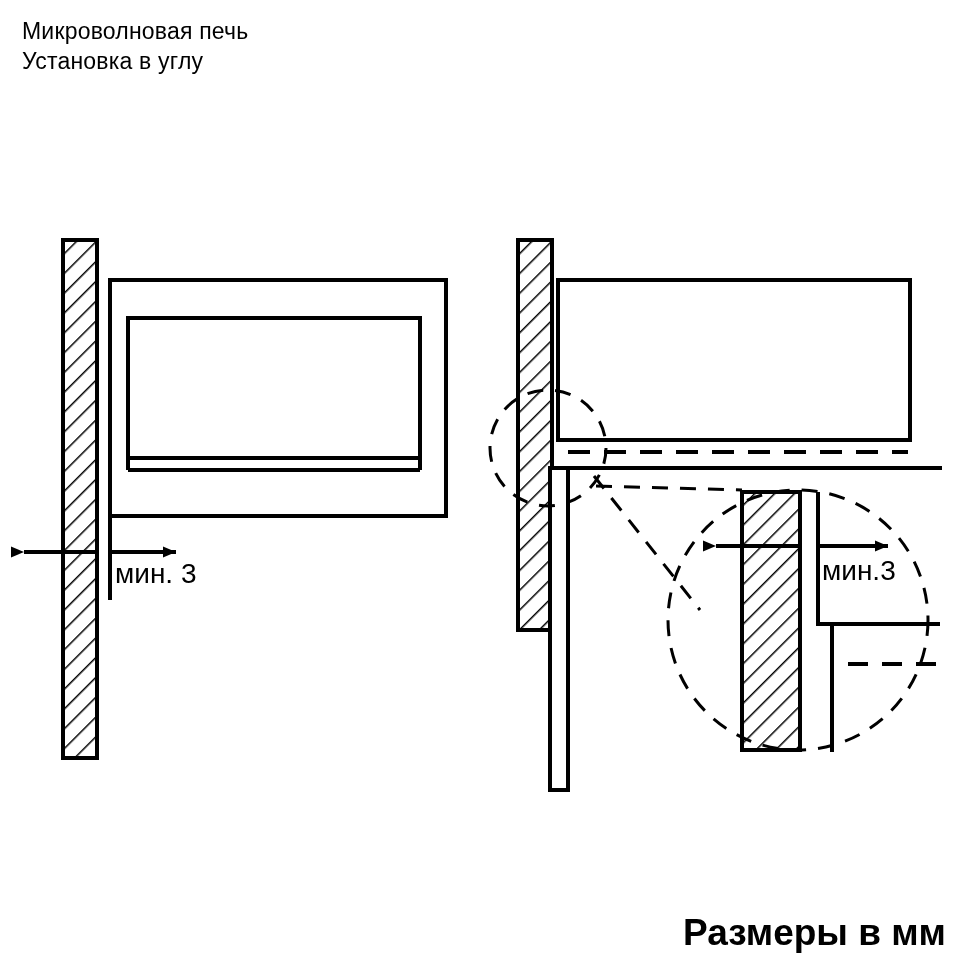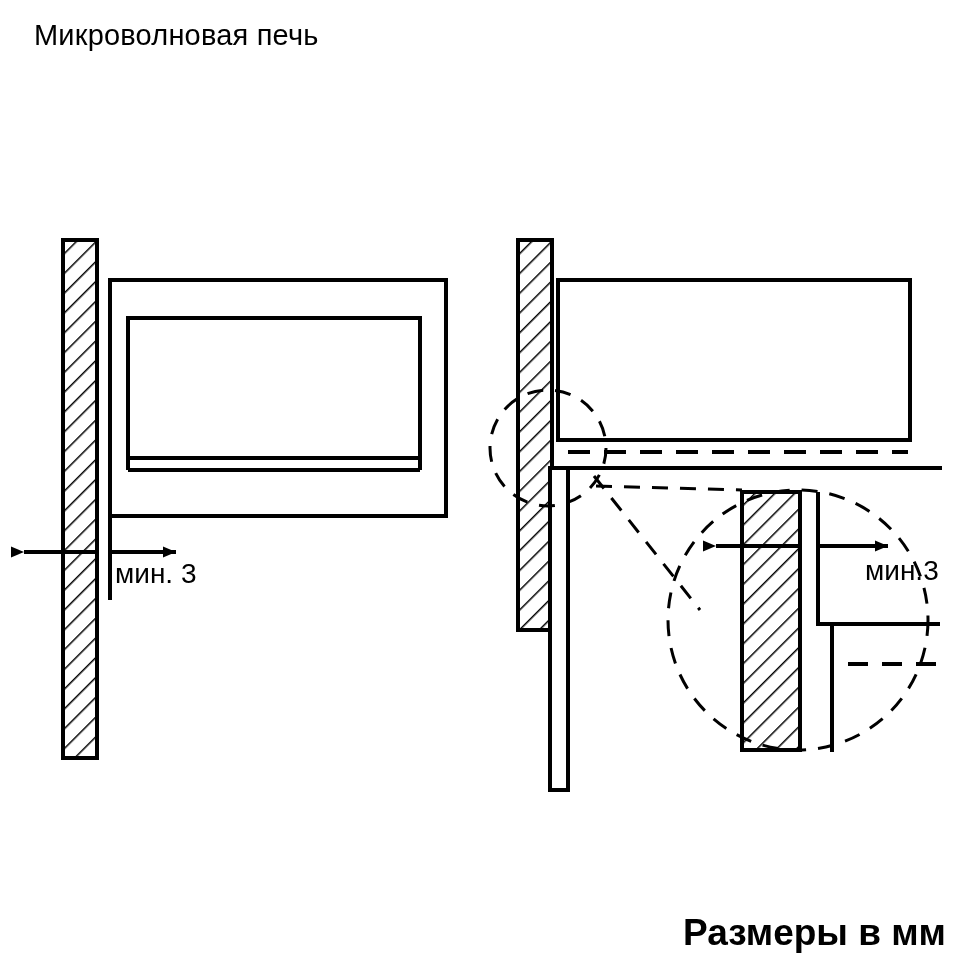--- a/index.html
+++ b/index.html
@@ -22,25 +22,24 @@
     width: 970px;
     height: 970px;
   }
   .title-block {
     position: absolute;
     left: 22px;
     top: 16px;
     line-height: 1.32;
   }
   .title-line {
-    font-size: 29px;
+    font-size: 23px;
     font-weight: 400;
     letter-spacing: 0.2px;
     white-space: nowrap;
-    margin-left: 12px;
   }
   .footer-note {
     position: absolute;
     right: 24px;
     bottom: 16px;
     font-size: 37px;
     font-weight: 700;
     white-space: nowrap;
   }
   .dim-label {
@@ -49,35 +48,35 @@
     font-weight: 400;
     white-space: nowrap;
   }
   #label-left {
     left: 115px;
     top: 558px;
   }
   #label-right {
     left: 822px;
     top: 555px;
-    margin-left: 43px;
   }
   svg {
     position: absolute;
     left: 0;
     top: 0;
   }
 </style>
 </head>
 <body>
 
 <div id="stage">
 
   <div class="title-block">
     <div class="title-line">Микроволновая печь</div>
+    <div class="title-line">Установка в углу</div>
   </div>
 
   <svg width="970" height="970" viewBox="0 0 970 970">
     <defs>
       <pattern id="hatch" width="14" height="14" patternTransform="rotate(45)" patternUnits="userSpaceOnUse">
         <line x1="0" y1="0" x2="0" y2="14" stroke="#000000" stroke-width="3"></line>
       </pattern>
       <marker id="arrowL" markerWidth="14" markerHeight="14" refX="13" refY="7" orient="auto" markerUnits="userSpaceOnUse">
         <path d="M13,7 L0,1.5 L0,12.5 Z" fill="#000000"></path>
       </marker>

